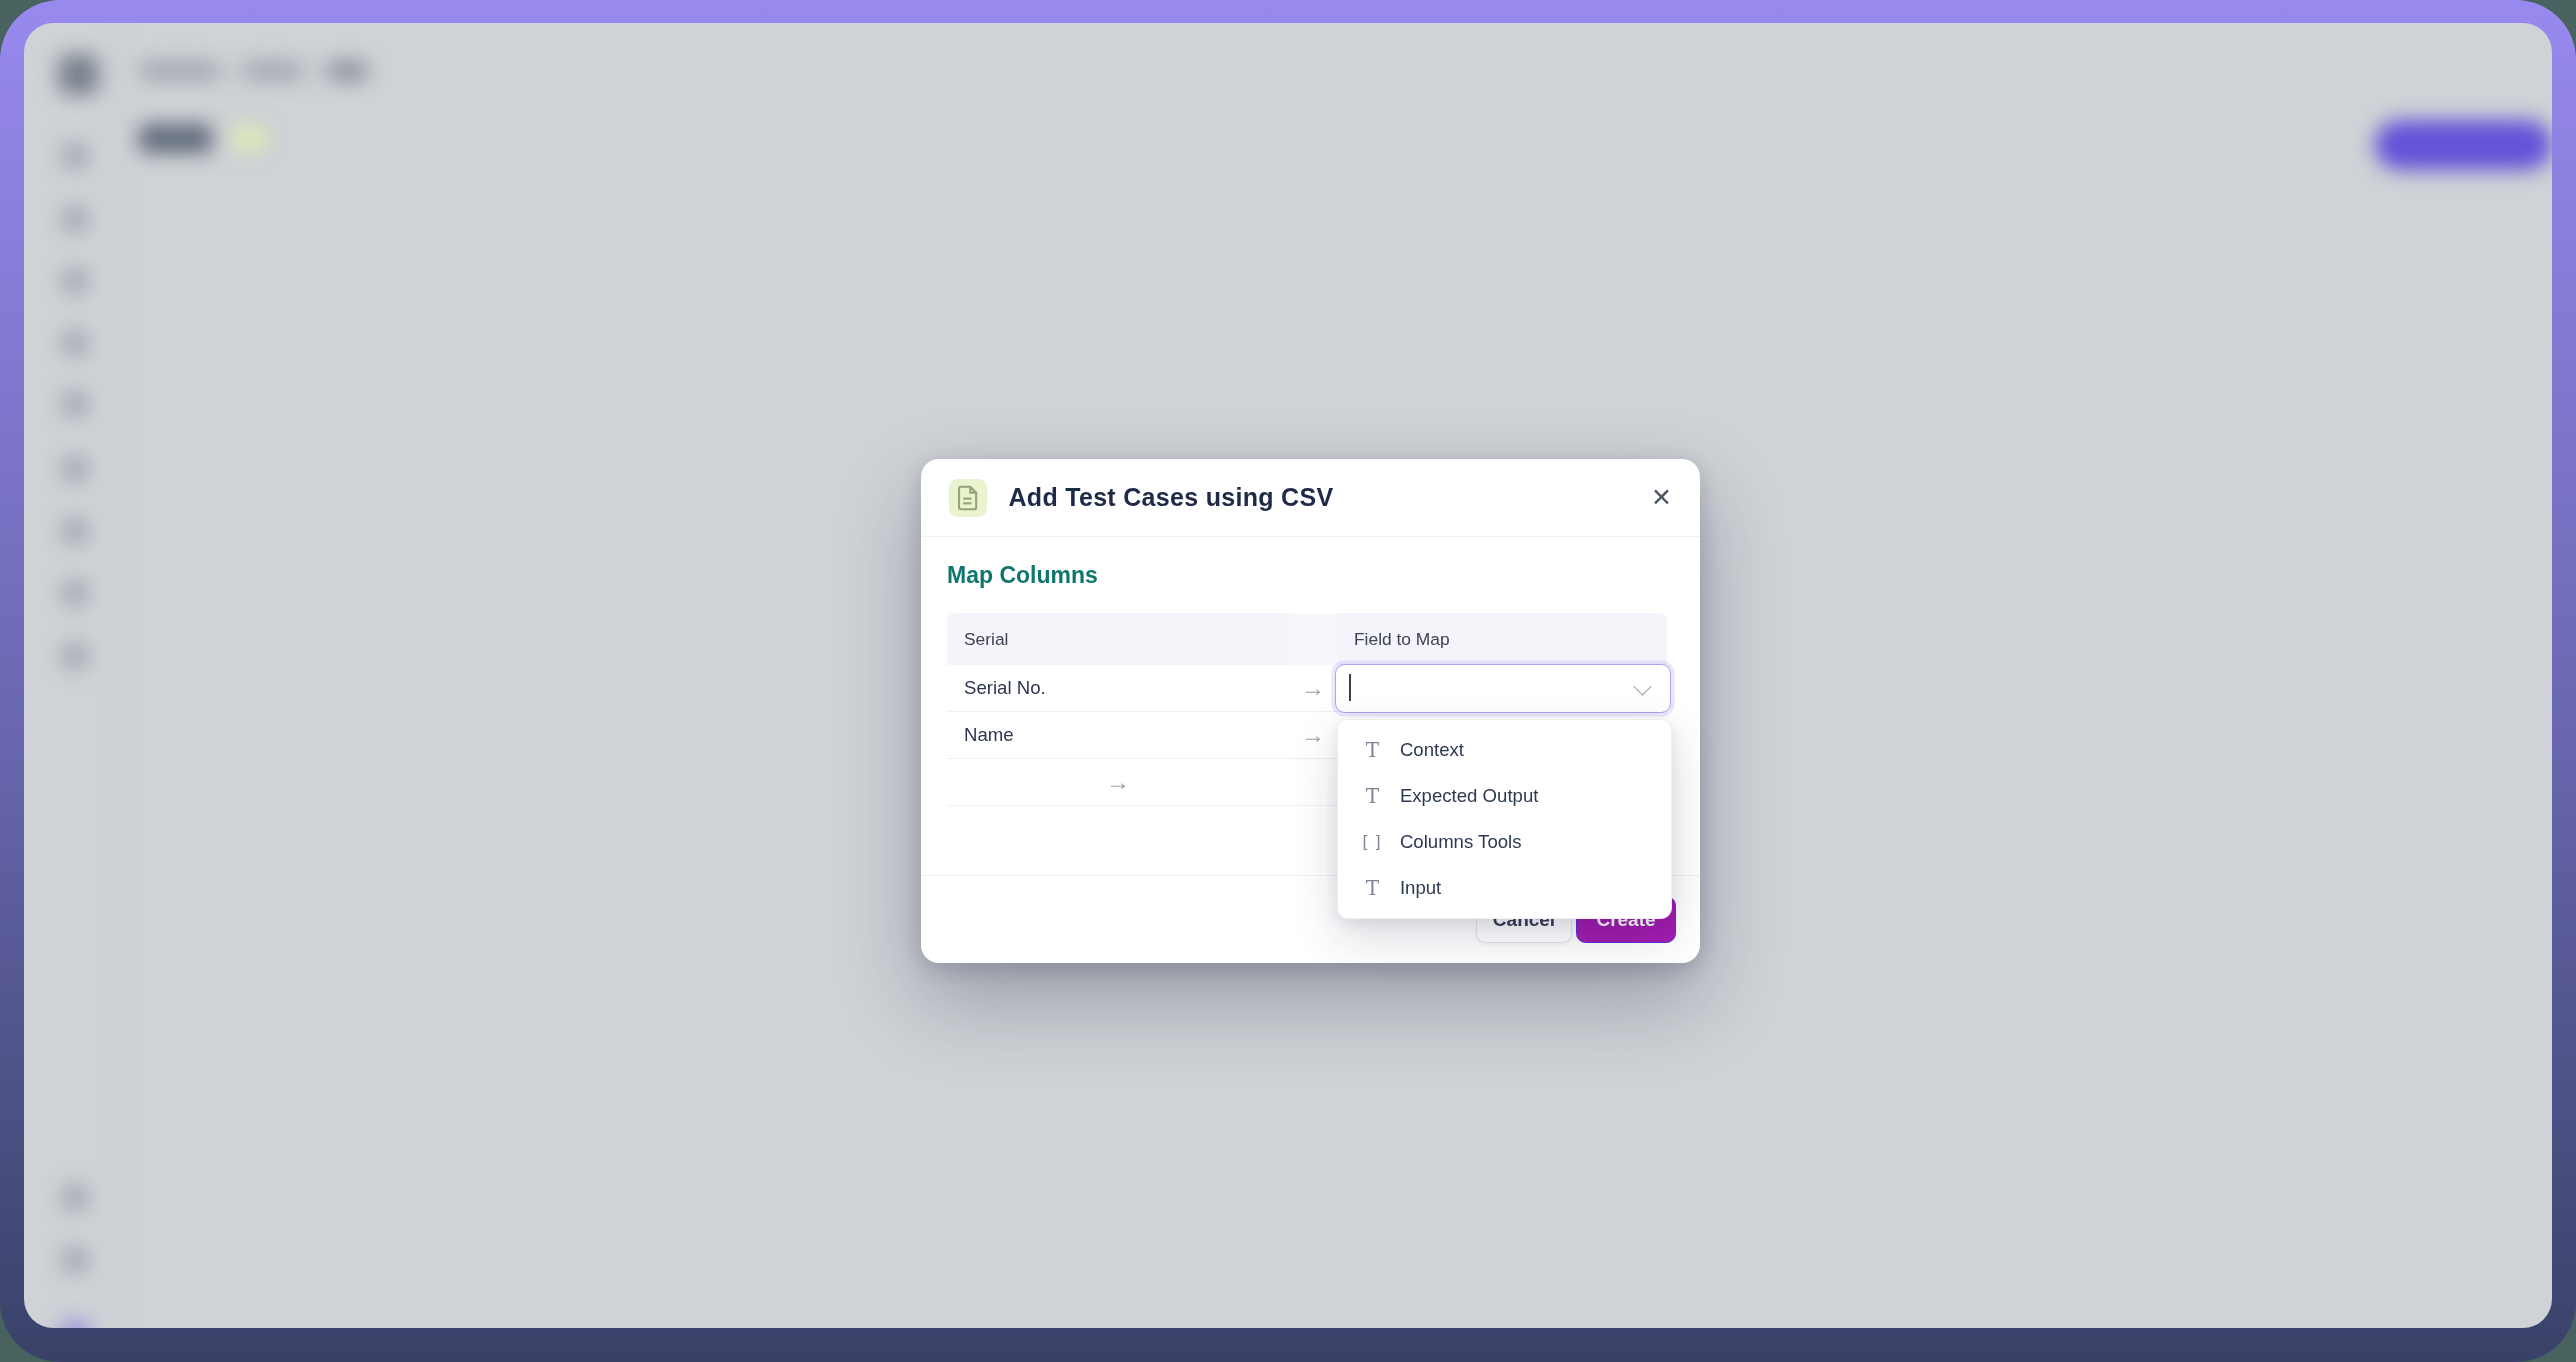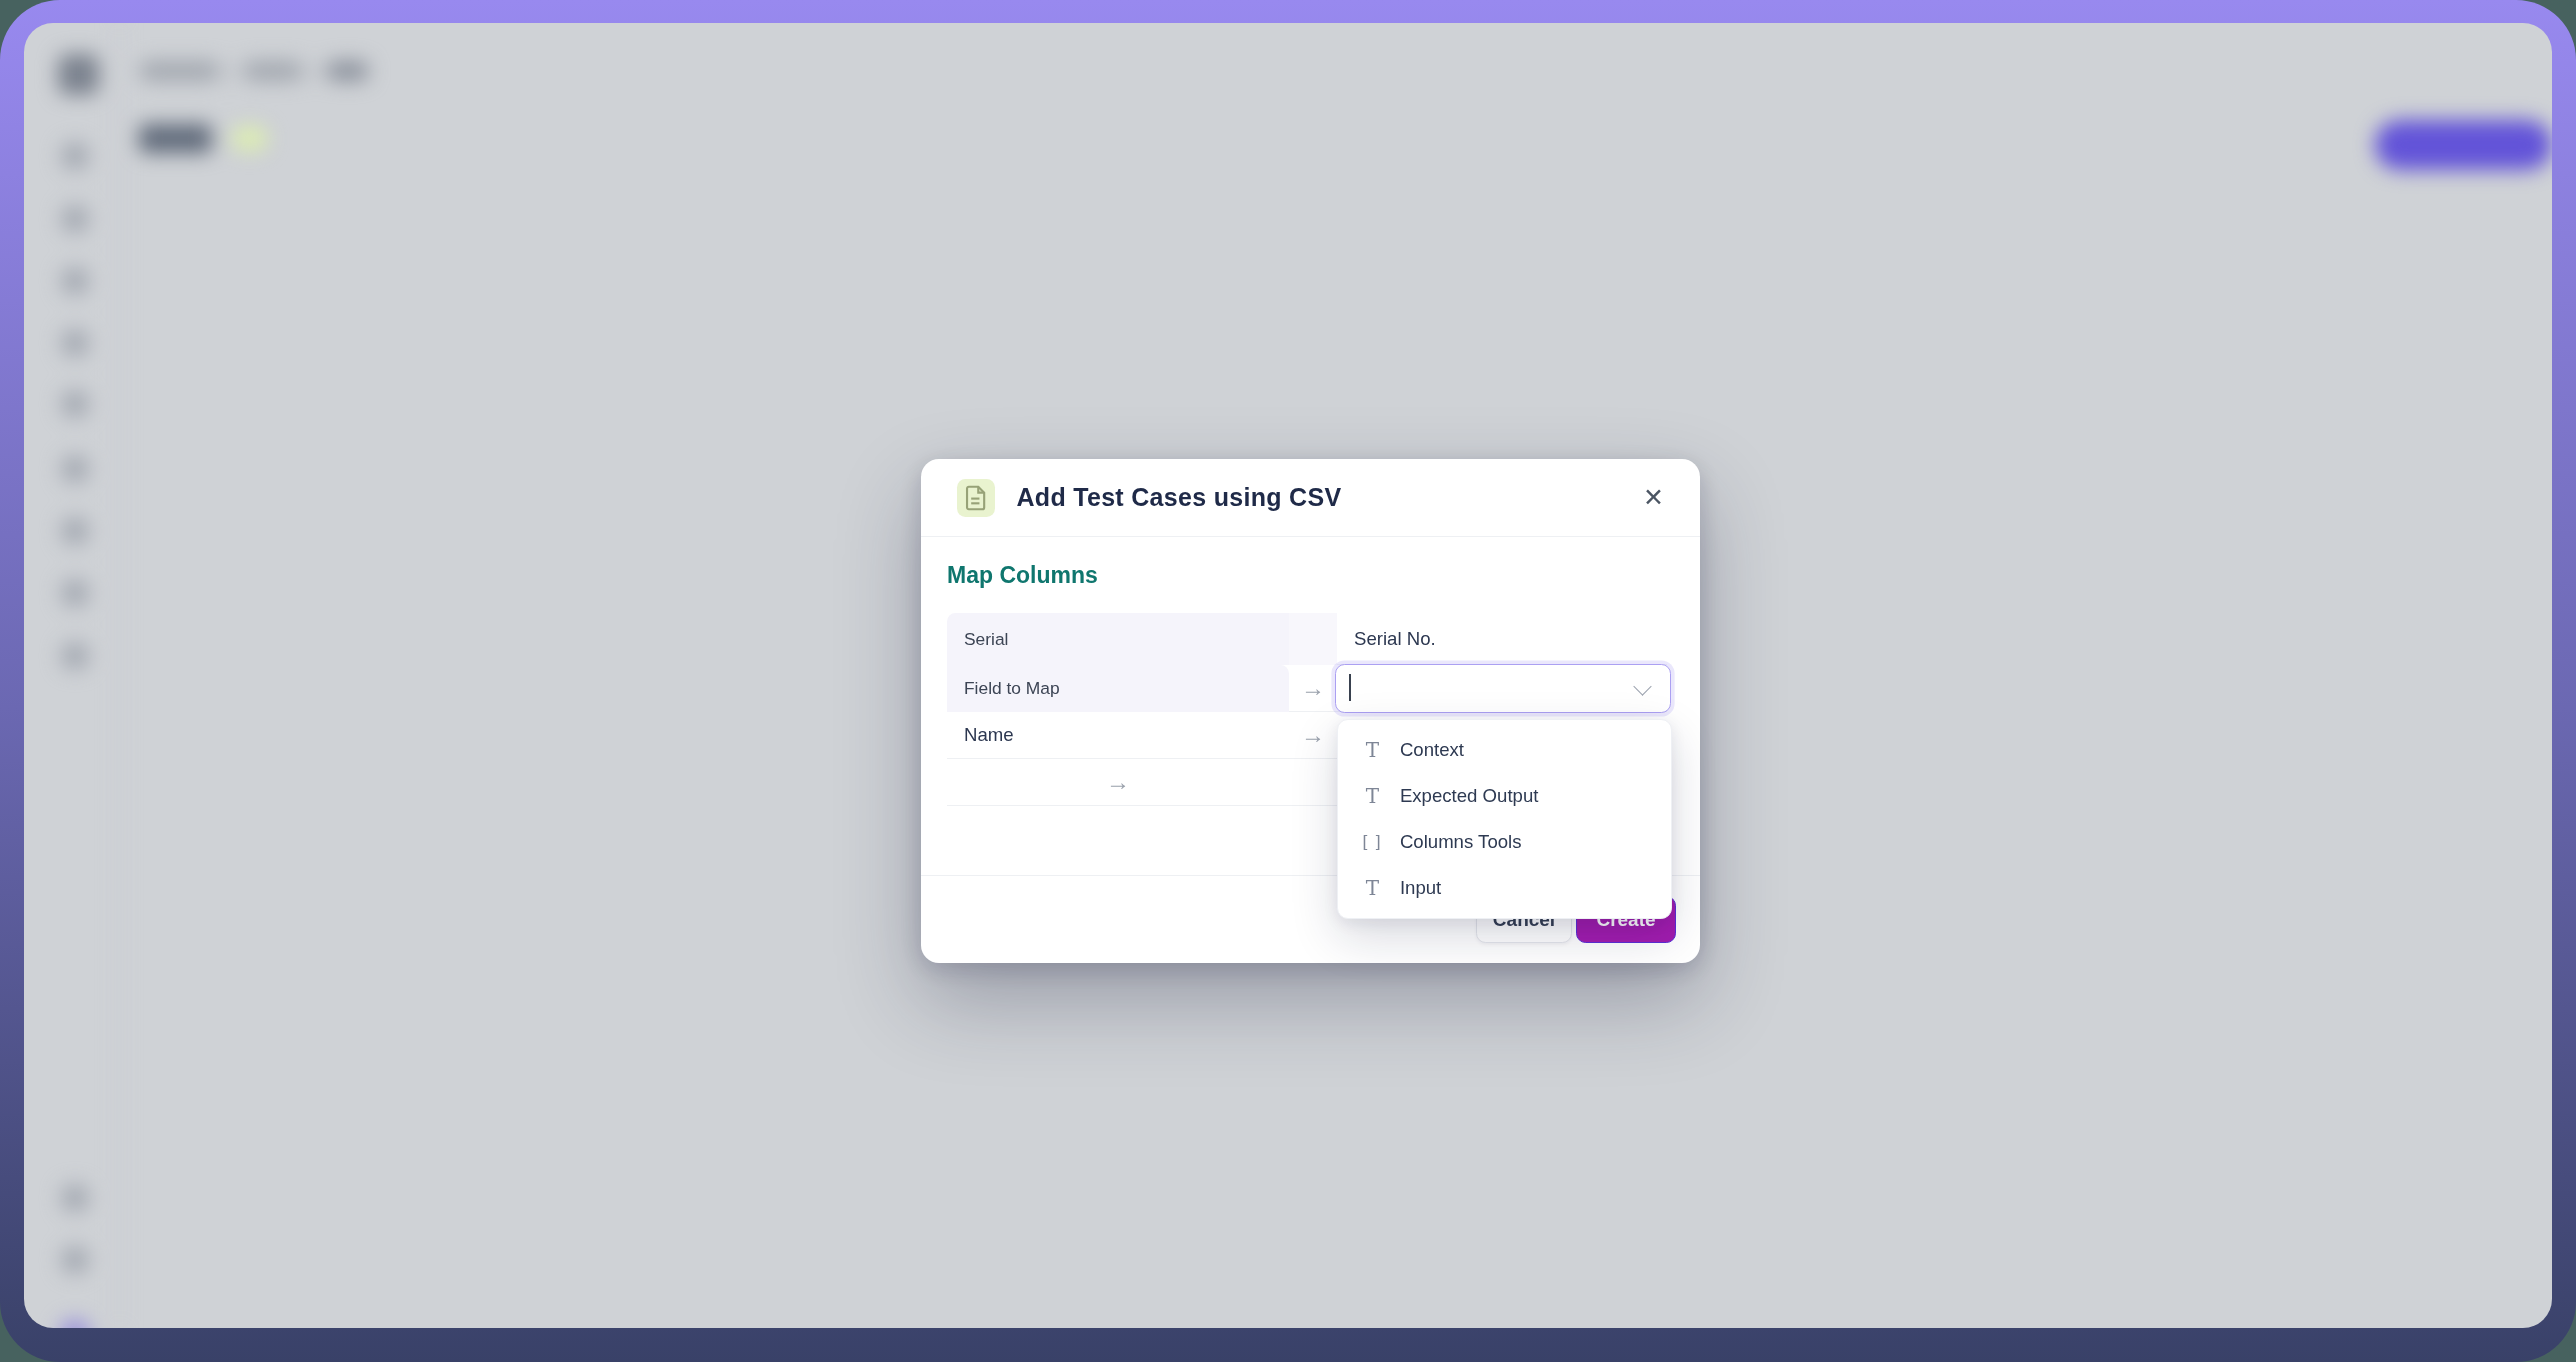--- a/index.html
+++ b/index.html
@@ -57,21 +57,21 @@
 
   
   .modal {
     position: absolute; left: 897px; top: 436px; width: 779px; height: 504px;
     background: #ffffff; border-radius: 18px;
     box-shadow: 0 36px 84px rgba(25, 30, 60, 0.30), 0 6px 24px rgba(25,30,60,0.18);
   }
   .modal-header {
     position: absolute; left: 0; top: 0; right: 0; height: 78px;
     border-bottom: 1.2px solid #eef0f3;
-    display: flex; align-items: center; padding: 0 36px; box-sizing: border-box;
+    display: flex; align-items: center; padding: 0 28px; box-sizing: border-box;
   }
   .doc-icon-box {
     width: 38px; height: 38px; border-radius: 8.4px; background: #e9f3cf;
     display: flex; align-items: center; justify-content: center; flex: 0 0 auto;
   }
   .modal-title { margin-left: 21.5px; font-size: 25px; font-weight: bold; color: #1f2a48; letter-spacing: 0.3px; }
   .close-btn {
     margin-left: auto; font-size: 25px; color: #4b5563; line-height: 1;
     cursor: default; font-weight: 400;
   }
@@ -193,23 +193,23 @@
       <div class="modal-title">Add Test Cases using CSV</div>
       <div class="close-btn">✕</div>
     </div>
 
     <div class="section-title">Map Columns</div>
 
     <div class="map-table">
 
       <div class="cell th c1">Serial</div>
       <div class="cell th gap"></div>
+      <div class="cell th c3">Field to Map</div>
+
       <div class="cell td label">Serial No.</div>
-
-      <div class="cell th c3">Field to Map</div>
       <div class="cell td arrowcell">
         <span class="arrow-glyph">→</span>
       </div>
       <div class="cell td fieldcell">
 
         <div class="field-select">
           <div class="caret"></div>
           <div class="chevron-down"></div>
         </div>
 

